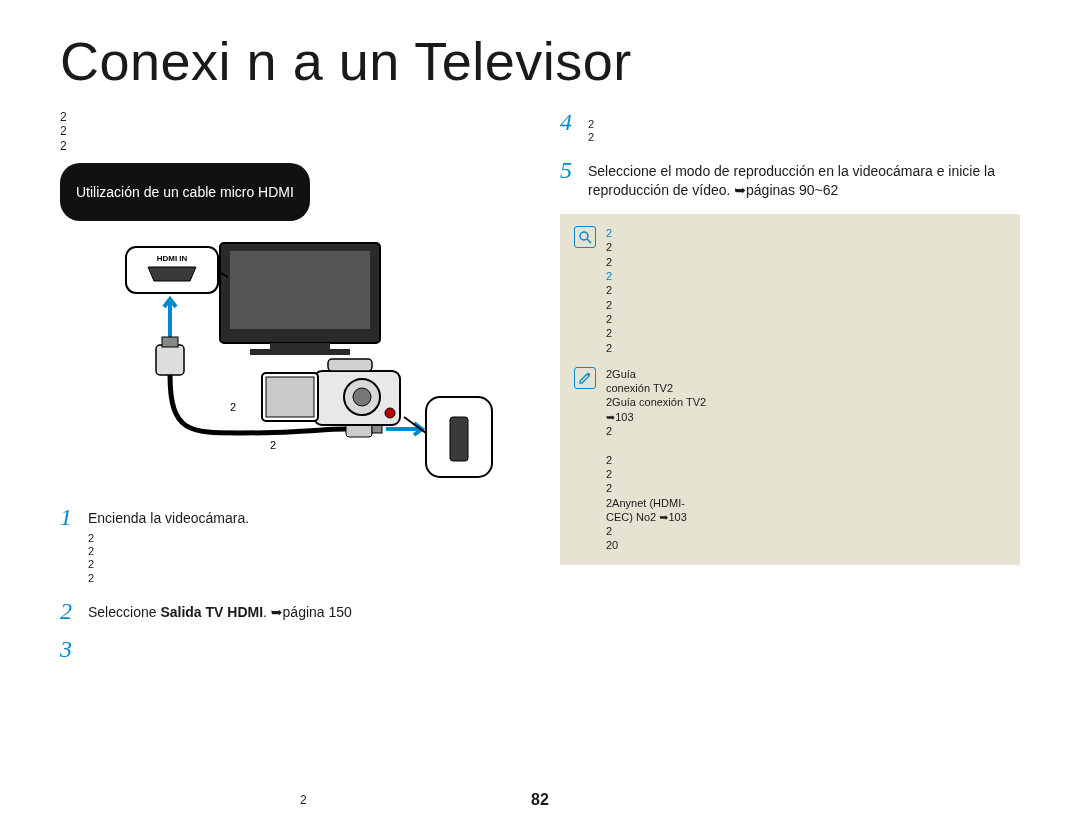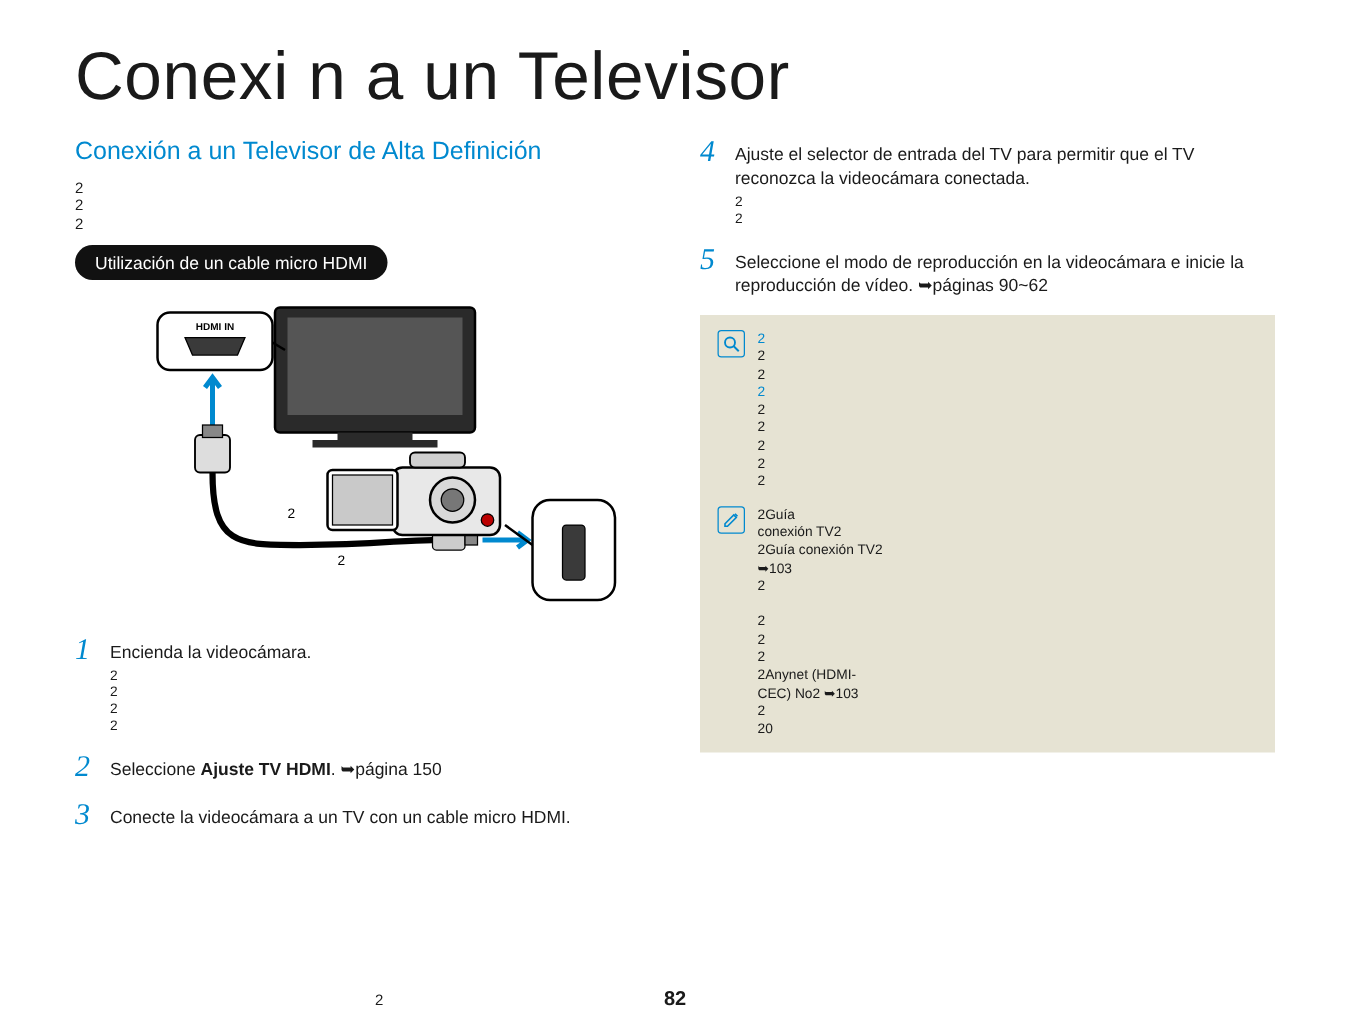--- a/index.html
+++ b/index.html
@@ -31,21 +31,21 @@
     font-size: 20px;
     font-weight: 400;
     margin-bottom: 10px;
   }
   .small-two { font-size: 12px; line-height: 1.2; margin-bottom: 10px; }
   .pill {
     display: inline-block;
     background: #111;
     color: #fff;
     border-radius: 20px;
-    padding: 6px 16px;
+    padding: 21px 16px;
     font-size: 14px;
     margin-bottom: 12px;
   }
   .diagram {
     width: 100%;
     height: 260px;
     position: relative;
     margin-bottom: 12px;
   }
   .step {
@@ -110,21 +110,20 @@
   .bold { font-weight: bold; }
 </style>
 </head>
 <body>
 
 <div class="title">Conexi n a un Televisor</div>
 
 <div class="columns">
 
   <div class="col">
-    <div class="subtitle">Conexión a un Televisor de Alta Definición</div>
     <div class="small-two" style="white-space:pre-line;">2
 2
 2</div>
 
     <div class="pill">Utilización de un cable micro HDMI</div>
 
     
     <div class="diagram">
       <svg viewBox="0 0 440 260" width="100%" height="100%">
 
@@ -178,37 +177,35 @@
 2
 2
 2</div>
       </div>
     </div>
 
     
     <div class="step">
       <div class="num">2</div>
       <div class="txt">
-        <span>Seleccione </span><span class="bold">Ajuste TV HDMI</span><span>. ➥página 150</span>
+        <span>Seleccione </span><span class="bold">Salida TV HDMI</span><span>. ➥página 150</span>
       </div>
     </div>
 
     
     <div class="step">
       <div class="num">3</div>
-      <div class="txt">Conecte la videocámara a un TV con un cable micro HDMI.</div>
     </div>
   </div>
 
   <div class="col">
 
     <div class="step">
       <div class="num">4</div>
       <div class="txt">
-        <span>Ajuste el selector de entrada del TV para permitir que el TV reconozca la videocámara conectada.</span>
         <div class="tiny-lines" style="white-space:pre-line;">2
 2</div>
       </div>
     </div>
 
     <div class="step">
       <div class="num">5</div>
       <div class="txt">Seleccione el modo de reproducción en la videocámara e inicie la reproducción de vídeo. ➥páginas 90~62</div>
     </div>
 

